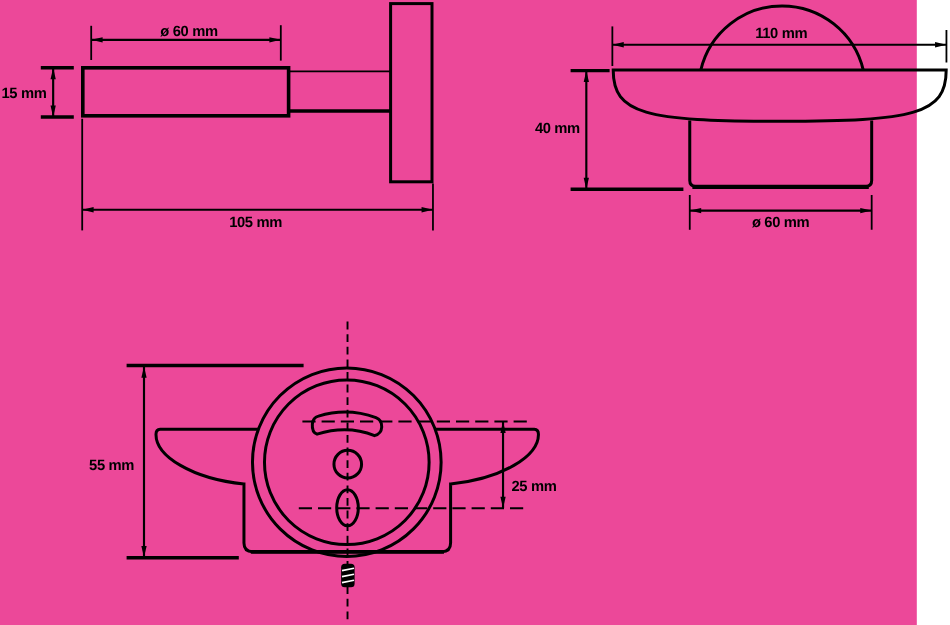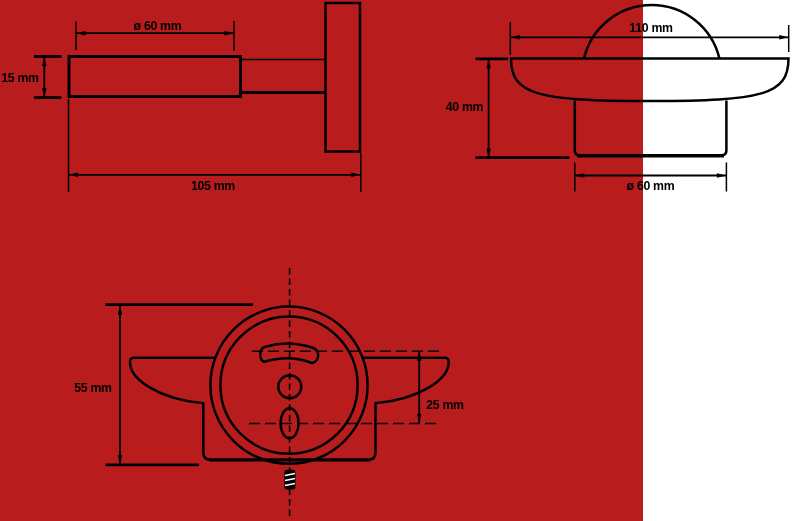--- a/index.html
+++ b/index.html
@@ -1,16 +1,16 @@
 <!DOCTYPE html>
 <html><head>
 <meta charset="utf-8">
 <style>
   html, body { margin: 0; padding: 0; background: #ffffff; }
-  .sheet { width: 643px; height: 521px; position: relative; background: #b91c1c; }
+  .sheet { width: 764px; height: 521px; position: relative; background: #ec4899; }
   svg { display: block; }
   .outline   { fill: none; stroke: #000000; stroke-width: 2.5; }
   .thick     { fill: none; stroke: #000000; stroke-width: 3;   }
   .thin      { fill: none; stroke: #000000; stroke-width: 1.5; }
   .dimline   { fill: none; stroke: #000000; stroke-width: 1.8; }
   .extbar    { fill: none; stroke: #000000; stroke-width: 2.8; }
   .dash      { fill: none; stroke: #000000; stroke-width: 1.6; stroke-dasharray: 11 5; }
   .dashv     { fill: none; stroke: #000000; stroke-width: 1.6; stroke-dasharray: 6.5 4; }
   .arrow     { fill: #000000; stroke: none; }
   .dimtext   { font-family: "Liberation Sans", sans-serif; font-size: 12.3px; font-weight: bold; fill: #000000; letter-spacing: -0.3px; }

